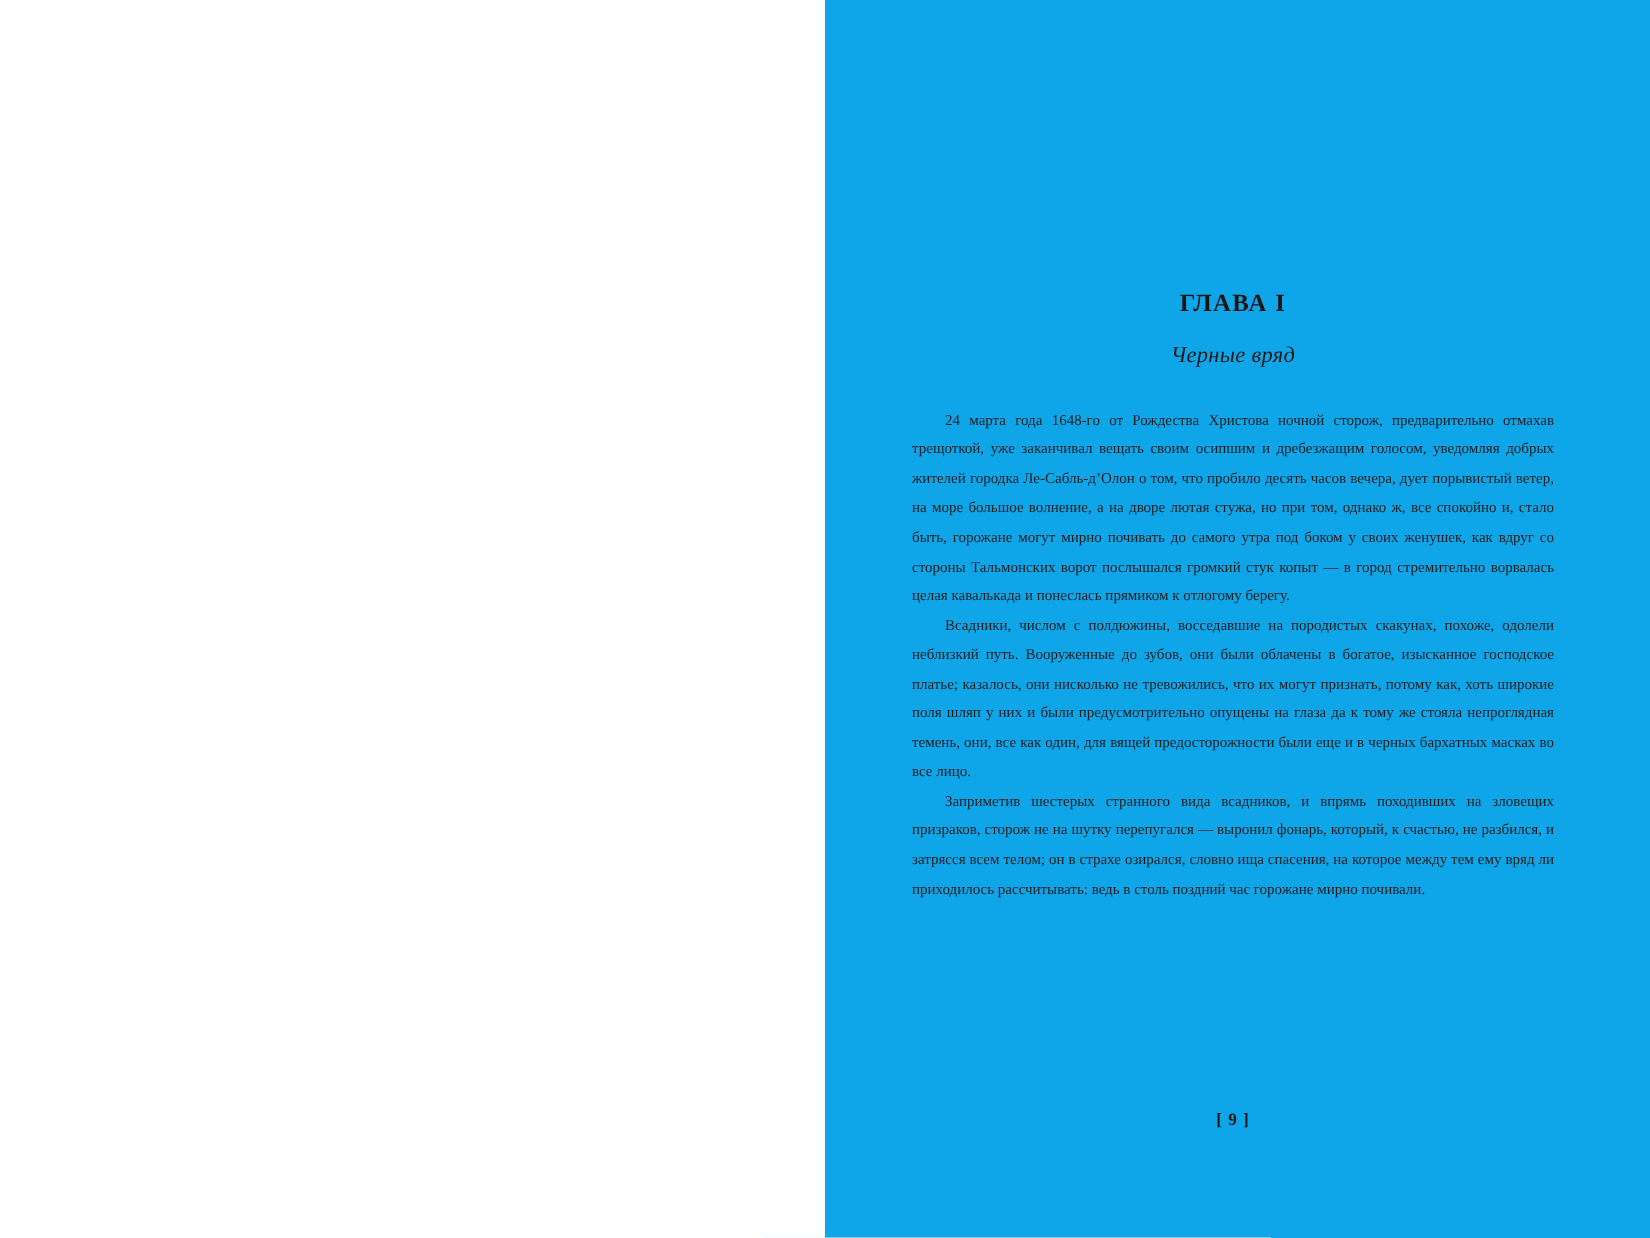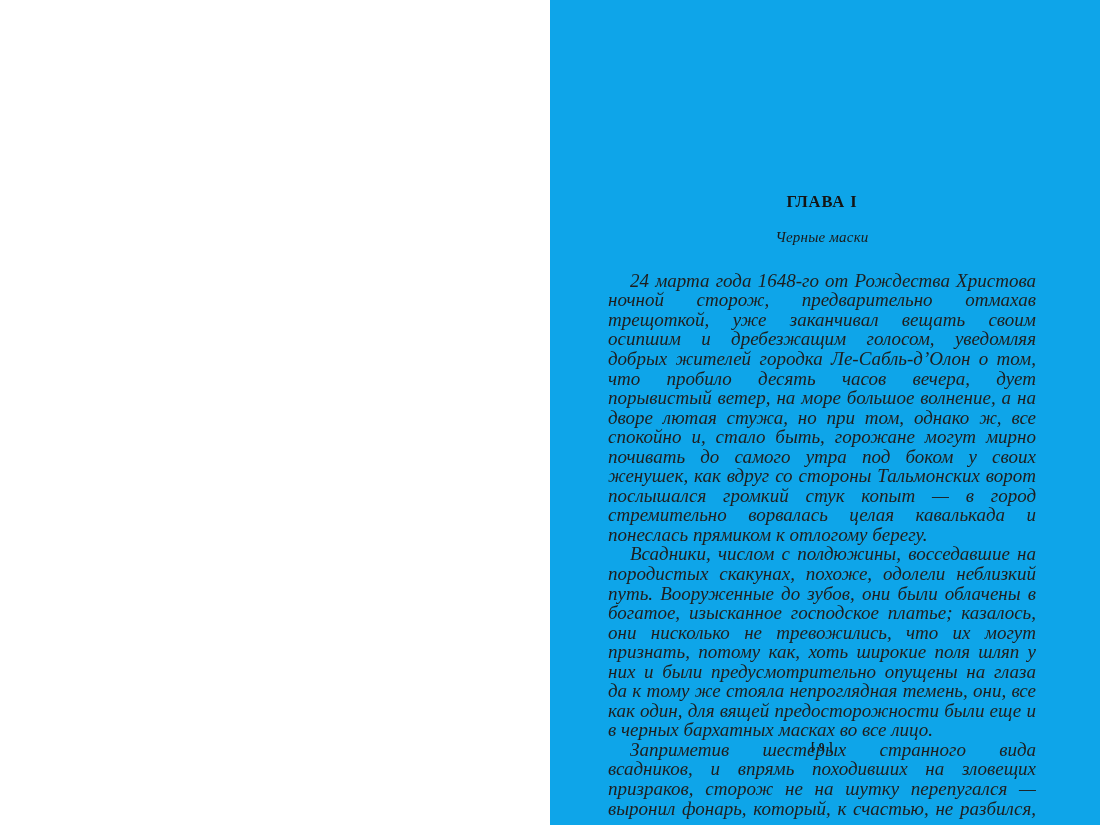--- a/index.html
+++ b/index.html
@@ -70,26 +70,25 @@
   }
 
   .body-copy {
     padding-top: 25px;
   }
 
   .body-copy p {
     margin: 0;
     text-align: justify;
     text-justify: inter-word;
-    font-size: 19px;
+    font-size: 10px;
     line-height: 19.55px;
     text-indent: 22px;
     color: #1e1e1e;
     hyphens: manual;
-    font-style: italic;
     -webkit-hyphens: manual;
   }
 
   .page-folio {
     position: absolute;
     left: 58px;
     width: 428px;
     top: 741px;
     text-align: center;
     font-size: 11.5px;
@@ -104,21 +103,21 @@
 <div class="spread">
 
   <div class="page-verso"></div>
 
   <div class="page-recto">
 
     <div class="text-block">
 
       <h1 class="chapter-heading">ГЛАВА I</h1>
 
-      <h2 class="chapter-subtitle">Черные маски</h2>
+      <h2 class="chapter-subtitle">Черные вряд</h2>
 
       <div class="body-copy">
         <p>24 марта года 1648-го от Рождества Христова ночной сторож, предварительно отмахав трещоткой, уже заканчивал вещать своим осипшим и дребезжащим голосом, уведомляя добрых жителей городка Ле-Сабль-д’Олон о том, что пробило десять часов вечера, дует порывистый ветер, на море большое волнение, а на дворе лютая стужа, но при том, однако ж, все спокойно и, стало быть, горожане могут мирно почивать до самого утра под боком у своих женушек, как вдруг со стороны Тальмонских ворот послышался громкий стук копыт — в город стремительно ворвалась целая кавалькада и понеслась прямиком к отлогому берегу.</p>
         <p>Всадники, числом с полдюжины, восседавшие на породистых скакунах, похоже, одолели неблизкий путь. Вооруженные до зубов, они были облачены в богатое, изысканное господское платье; казалось, они нисколько не тревожились, что их могут признать, потому как, хоть широкие поля шляп у них и были предусмотрительно опущены на глаза да к тому же стояла непроглядная темень, они, все как один, для вящей предосторожности были еще и в черных бархатных масках во все лицо.</p>
         <p>Заприметив шестерых странного вида всадников, и впрямь походивших на зловещих призраков, сторож не на шутку перепугался — выронил фонарь, который, к счастью, не разбился, и затрясся всем телом; он в страхе озирался, словно ища спасения, на которое между тем ему вряд ли приходилось рассчитывать: ведь в столь поздний час горожане мирно почивали.</p>
       </div>
 
     </div>
 
     <div class="page-folio">[ 9 ]</div>

